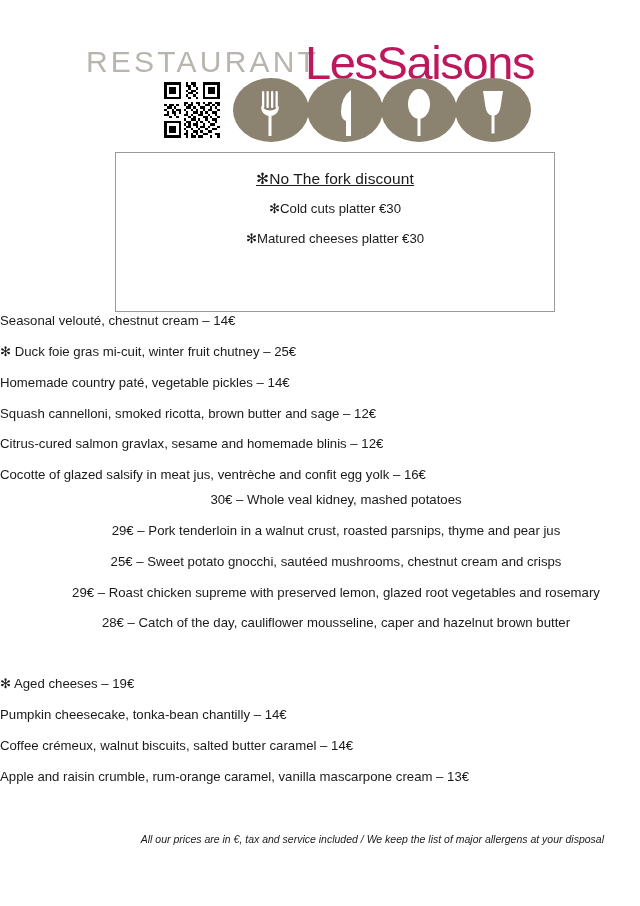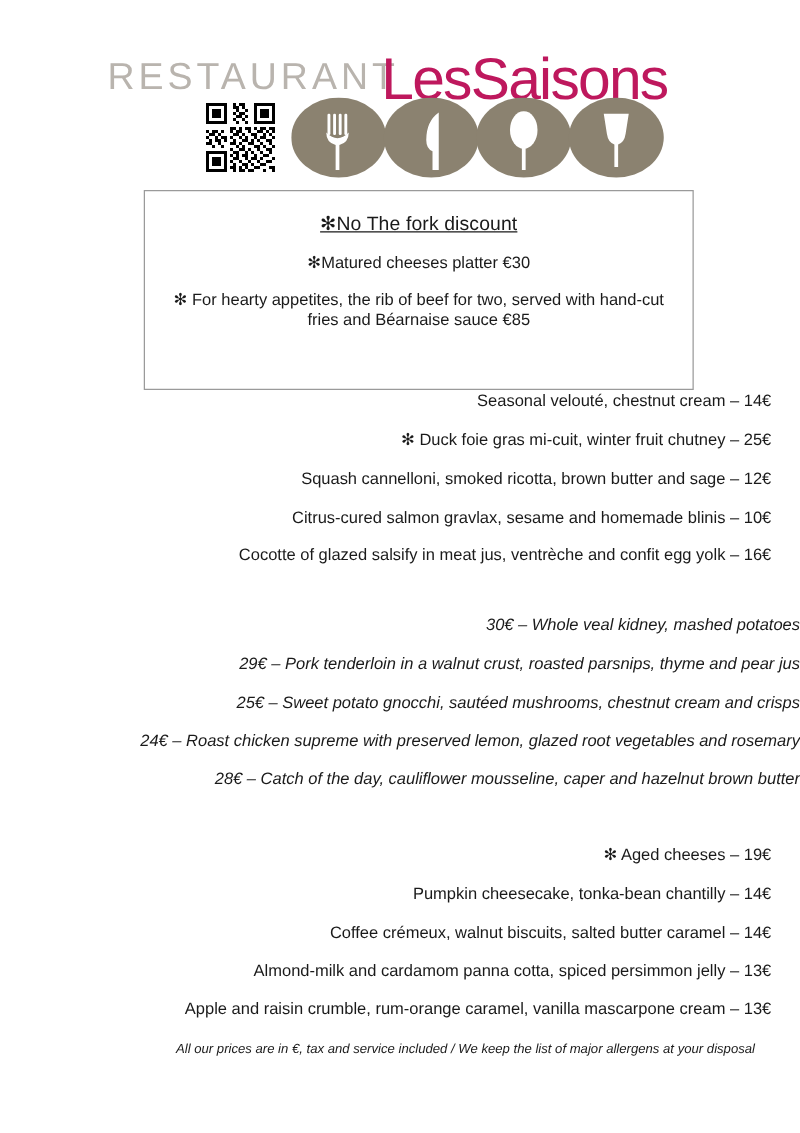--- a/index.html
+++ b/index.html
@@ -98,27 +98,25 @@
   .section-mains    { top: 492px; }
   .section-desserts { top: 676px; }
 
   .menu-line {
     font-size: 13.2px;
     line-height: 1.2;
     margin-bottom: 15px;
     white-space: nowrap;
   }
   .align-right {
-    text-align: right;
     padding-right: 23px;
   }
   .align-left {
-    text-align: right;
+    text-align: center;
     padding-left: 32px;
-    font-style: italic;
   }
 
   
   .footer-note {
     position: absolute;
     top: 833px;
     left: 0;
     width: 640px;
     text-align: right;
     padding-right: 36px;
@@ -295,41 +293,41 @@
       <ellipse cx="260" cy="32" rx="38" ry="32" fill="#8b8270"></ellipse>
       <g fill="#ffffff">
         <path d="M250 13 l20 0 l-2.5 16 q-1 7 -6 8.5 l0 18 l-3 0 l0 -18 q-5 -1.5 -6 -8.5 z"></path>
       </g>
     </g>
   </svg>
 </div>
 
 <div class="promo-box">
   <div class="promo-title">✻No The fork discount</div>
+  <div class="promo-line">✻Cold cuts platter €30</div>
   <div class="promo-line">✻Matured cheeses platter €30</div>
-  <div class="promo-line wide">✻ For hearty appetites, the rib of beef for two, served with hand-cut fries and Béarnaise sauce €85</div>
 </div>
 
 <div class="section section-starters">
   <div class="menu-line align-right">Seasonal velouté, chestnut cream – 14€</div>
   <div class="menu-line align-right">✻ Duck foie gras mi-cuit, winter fruit chutney – 25€</div>
+  <div class="menu-line align-right">Homemade country paté, vegetable pickles – 14€</div>
   <div class="menu-line align-right">Squash cannelloni, smoked ricotta, brown butter and sage – 12€</div>
-  <div class="menu-line align-right">Citrus-cured salmon gravlax, sesame and homemade blinis – 10€</div>
+  <div class="menu-line align-right">Citrus-cured salmon gravlax, sesame and homemade blinis – 12€</div>
   <div class="menu-line align-right">Cocotte of glazed salsify in meat jus, ventrèche and confit egg yolk – 16€</div>
 </div>
 
 <div class="section section-mains">
   <div class="menu-line align-left">30€ – Whole veal kidney, mashed potatoes</div>
   <div class="menu-line align-left">29€ – Pork tenderloin in a walnut crust, roasted parsnips, thyme and pear jus</div>
   <div class="menu-line align-left">25€ – Sweet potato gnocchi, sautéed mushrooms, chestnut cream and crisps</div>
-  <div class="menu-line align-left">24€ – Roast chicken supreme with preserved lemon, glazed root vegetables and rosemary</div>
+  <div class="menu-line align-left">29€ – Roast chicken supreme with preserved lemon, glazed root vegetables and rosemary</div>
   <div class="menu-line align-left">28€ – Catch of the day, cauliflower mousseline, caper and hazelnut brown butter</div>
 </div>
 
 <div class="section section-desserts">
   <div class="menu-line align-right">✻ Aged cheeses – 19€</div>
   <div class="menu-line align-right">Pumpkin cheesecake, tonka-bean chantilly – 14€</div>
   <div class="menu-line align-right">Coffee crémeux, walnut biscuits, salted butter caramel – 14€</div>
-  <div class="menu-line align-right">Almond-milk and cardamom panna cotta, spiced persimmon jelly – 13€</div>
   <div class="menu-line align-right">Apple and raisin crumble, rum-orange caramel, vanilla mascarpone cream – 13€</div>
 </div>
 
 <div class="footer-note">All our prices are in €, tax and service included / We keep the list of major allergens at your disposal</div>
 
 </body></html>

